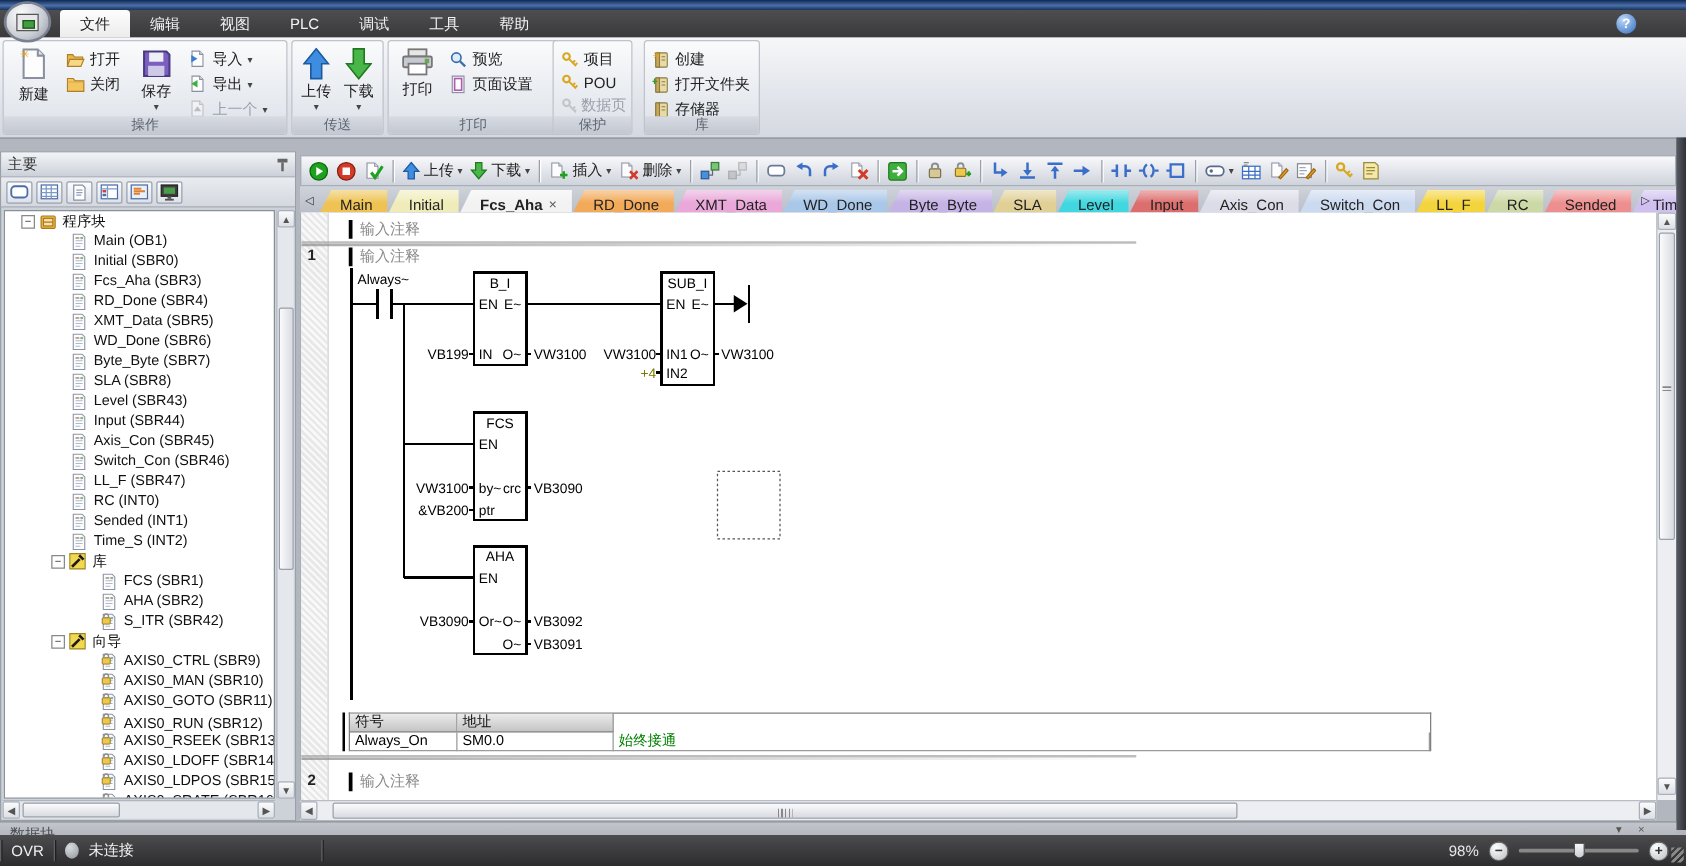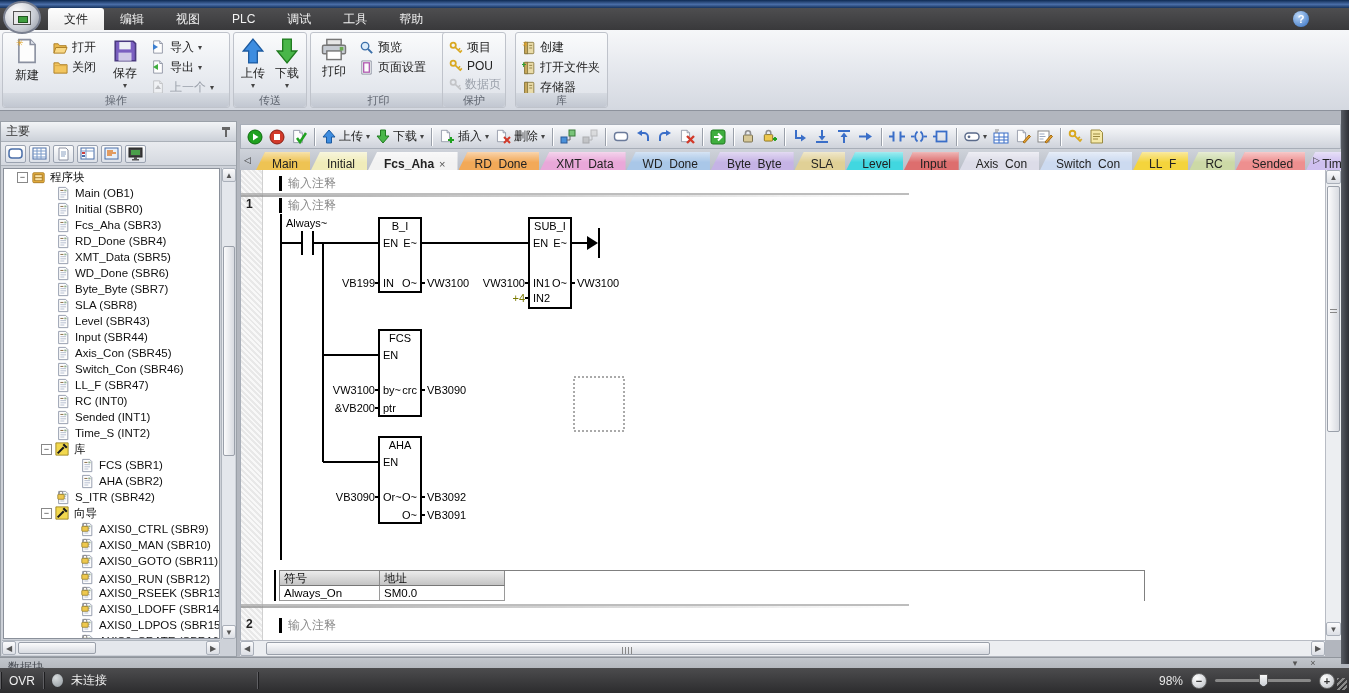--- a/index.html
+++ b/index.html
@@ -84,21 +84,21 @@
             background:linear-gradient(#fff,#9a9a9a 45%,#c8c8c8), linear-gradient(90deg, rgba(0,0,0,0) , rgba(255,255,255,1));
             background:linear-gradient(90deg,#8f8f8f,rgba(200,200,200,0)); border-top:2px solid #a8a8a8; opacity:.75; }
   #ladder-svg { position:absolute; left:22px; top:44px; }
   #ladder-svg text { font-size:11px; fill:#000; }
   #ladder-svg .op2 { fill:#7a7a00; }
   
   #symtab { position:absolute; left:38px; top:400px; width:866px; border:1px solid #808080; border-bottom:none; }
   .strow { display:flex; height:15px; }
   .stcell { border-right:1px solid #9a9a9a; border-bottom:1px solid #9a9a9a; padding:0 4px; font-size:11.5px; line-height:14px; overflow:hidden; white-space:nowrap; }
   .sthead .stcell { background:linear-gradient(#ececec,#c4c4c4); border-right:1px solid #8a8a8a; border-bottom:1px solid #777; color:#111; }
-  .stc0 { width:100px; } .stc1 { width:125px; } .stc2 { flex:1; }
+  .stc0 { width:86px; } .stc1 { width:125px; } .stc2 { flex:1; }
   .green { color:#008000; }
   #symtab-bar { position:absolute; left:33px; top:400px; width:2px; height:31px; background:#000; }
   
   #e-vscroll { position:absolute; right:0; top:46px; width:16px; height:470px; background:#eceef1; border-left:1px solid #b8bcc4; }
   #e-hscroll { position:absolute; left:0; top:516px; width:1085px; height:16px; background:#eceef1; border-top:1px solid #b8bcc4; }
   .grip-lines { position:absolute; left:2px; right:2px; top:50%; height:6px; background:repeating-linear-gradient(#888 0 1px,transparent 1px 3px); }
 
   #right-edge { left:1341px; top:110px; width:8px; height:554px; background:linear-gradient(90deg,#585c64,#2e3036); }
 
   
@@ -596,21 +596,21 @@
         </div>
         <div class="trow" style="padding-left: 61px;">
           <span style="width: 12px; flex: 0 0 auto;"></span>
           <span class="ticon">
             <svg width="16" height="15">
               <use href="#s-pou" width="14" height="15"></use>
             </svg>
           </span>
           <span>AHA (SBR2)</span>
         </div>
-        <div class="trow" style="padding-left: 37px;">
+        <div class="trow" style="padding-left: 61px;">
           <span style="width: 12px; flex: 0 0 auto;"></span>
           <span class="ticon">
             <svg width="16" height="15">
               <use href="#s-pou" width="14" height="15"></use>
             </svg>
             <svg class="lockbadge" width="10" height="10">
               <use href="#s-lock" width="10" height="10"></use>
             </svg>
           </span>
           <span>S_ITR (SBR42)</span>
@@ -1081,20 +1081,21 @@
 
     <div id="symtab-bar"></div>
     <div id="symtab">
       <div class="strow sthead">
         <div class="stcell stc0">符号</div>
         <div class="stcell stc1">地址</div>
       </div>
       <div class="strow">
         <div class="stcell stc0">Always_On</div>
         <div class="stcell stc1">SM0.0</div>
+        <div class="stcell stc2 green">始终接通</div>
       </div>
     </div>
 
     <div class="netsep" style="top:434px"></div>
     <div class="net-num" style="top:447px">2</div>
     <div class="cbar" style="top:448px"></div>
     <div class="ctext" style="top:447px">输入注释</div>
   </div>
 
   <div id="e-vscroll">

